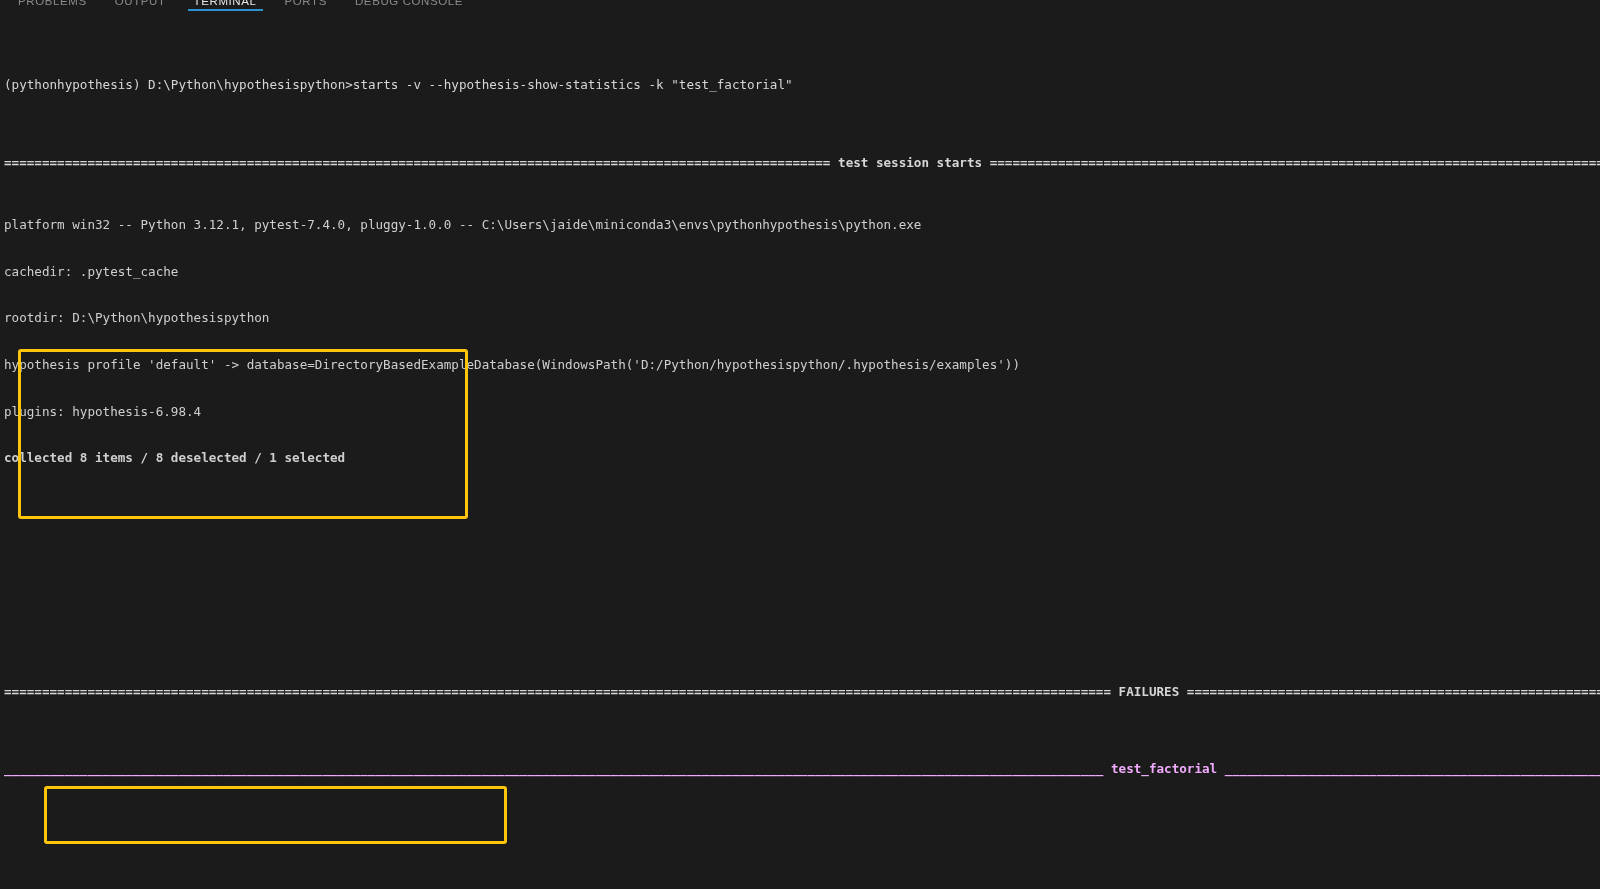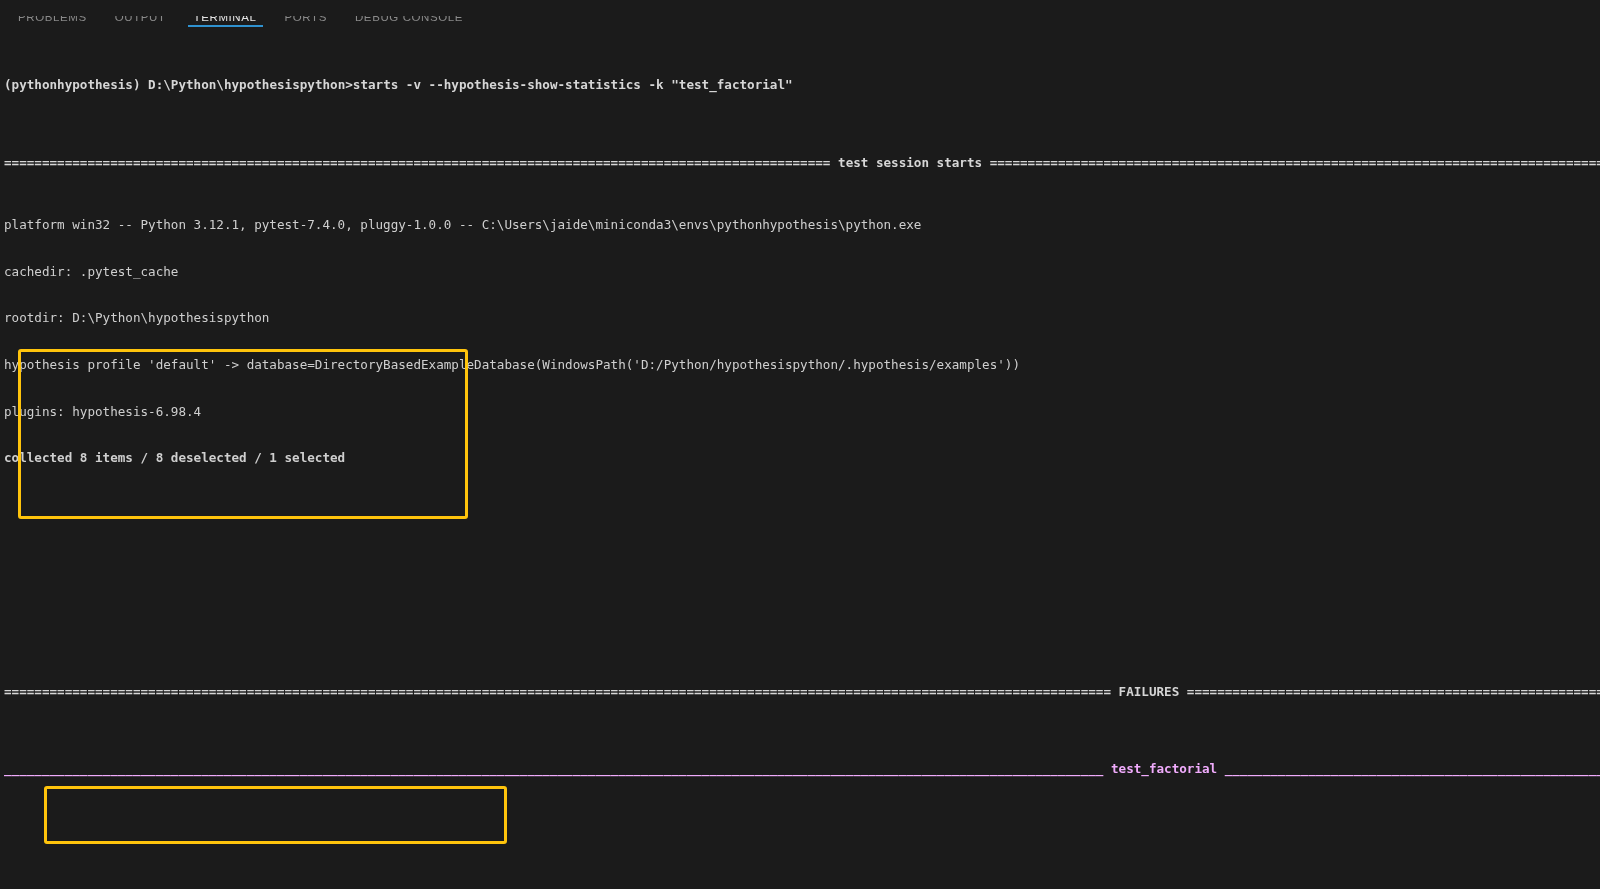--- a/index.html
+++ b/index.html
@@ -9,21 +9,21 @@
     background: #1b1b1b;
     width: 1600px; height: 889px;
     overflow: hidden;
   }
   body {
     font-family: "DejaVu Sans Mono", "Liberation Mono", monospace;
   }
 
   
   .tabbar {
-    position: absolute; top: 16px; left: 0; width: 1432px; height: 11px;
+    position: absolute; top: 0; left: 0; width: 1432px; height: 11px;
     background: #1b1b1b; overflow: hidden;
   }
   .tabbar-inner {
     position: absolute; left: 0; top: -12px;
     height: 26px; display: flex; align-items: center; gap: 0px;
     padding-left: 4px;
   }
   .tab {
     font-size: 11.5px; letter-spacing: .6px;
     color: #8a8a8a; padding: 0 14px; height: 26px;
@@ -42,21 +42,21 @@
     padding: 4px 0 0 4px;
     font-size: 12.6px;
     line-height: 15.55px;
     color: #cfcfcf;
     white-space: pre;
     overflow: hidden;
   }
   .line { height: 15.55px; white-space: pre; }
   .blank { height: 15.55px; }
 
-  .c-white   { color: #d6d6d6; font-weight: bold; }
+  .c-white   { color: #d6d6d6; }
   .c-red     { color: #e05a4e; }
   .c-redb    { color: #f0abfc; font-weight: bold; }
   .c-bold    { font-weight: bold; }
 
   
   .hlbox {
     position: absolute;
     border: 3px solid #ffc40c;
     border-radius: 3px;
     pointer-events: none;

